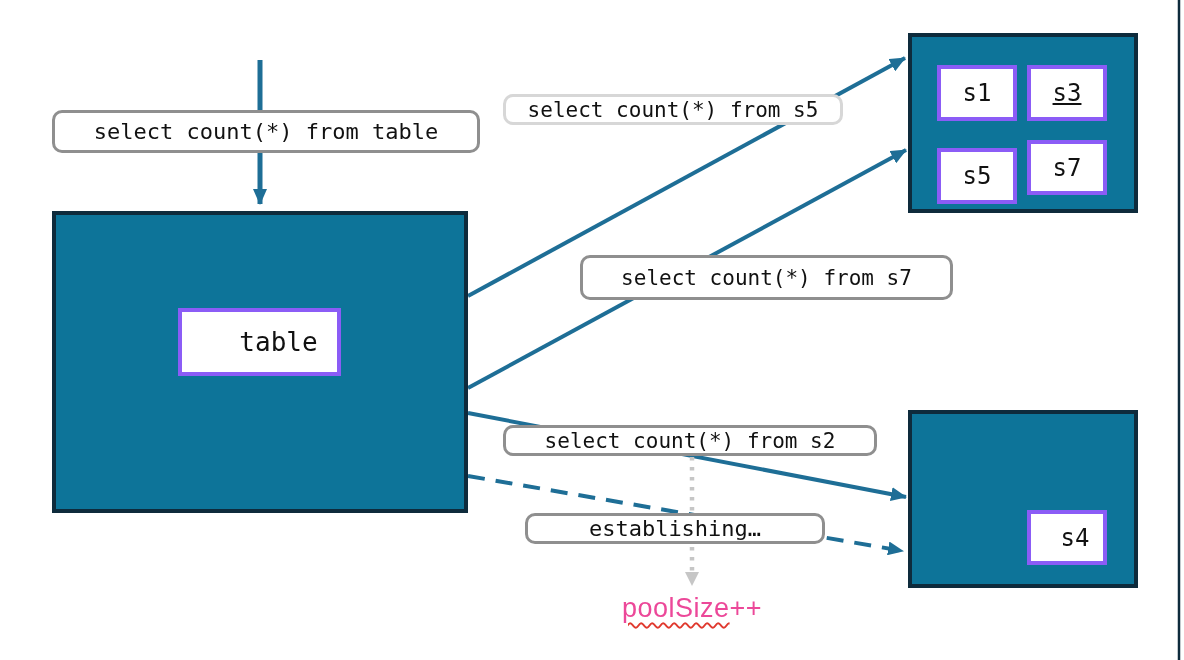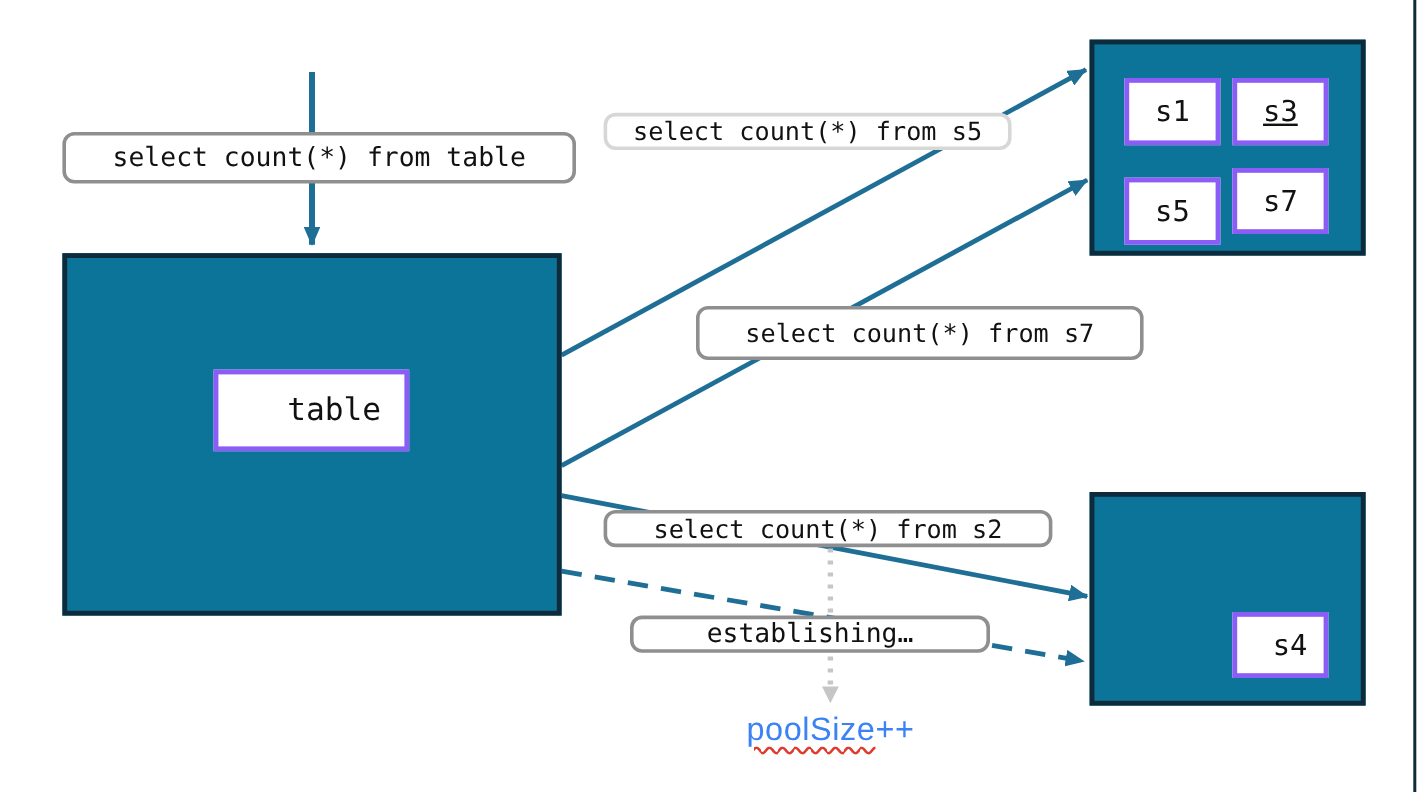--- a/index.html
+++ b/index.html
@@ -21,21 +21,21 @@
     background:#ffffff;border:3px solid #8F8F8F;border-radius:10px;
     display:flex;align-items:center;justify-content:center;
     font-size:21px;color:#111111;white-space:nowrap;z-index:3;
   }
   .qlabel.light{border-color:#D7D7D7;z-index:2;}
   .qlabel.big{font-size:22px;}
   #arrows{position:absolute;left:0;top:0;z-index:1;}
   #table-label{font-size:26px;z-index:2;padding-left:38px;}
   #poolsize-note{
     font-family:"Liberation Sans","DejaVu Sans",sans-serif;
-    font-size:27px;color:#3b82f6;z-index:2;letter-spacing:0.5px;
+    font-size:27px;color:#ec4899;z-index:2;letter-spacing:0.5px;
   }
   #poolsize-note .wavy{
     text-decoration-line:underline;
     text-decoration-style:wavy;
     text-decoration-color:#E0392E;
     text-decoration-thickness:2px;
     text-underline-offset:5px;
   }
 </style>
 </head>

